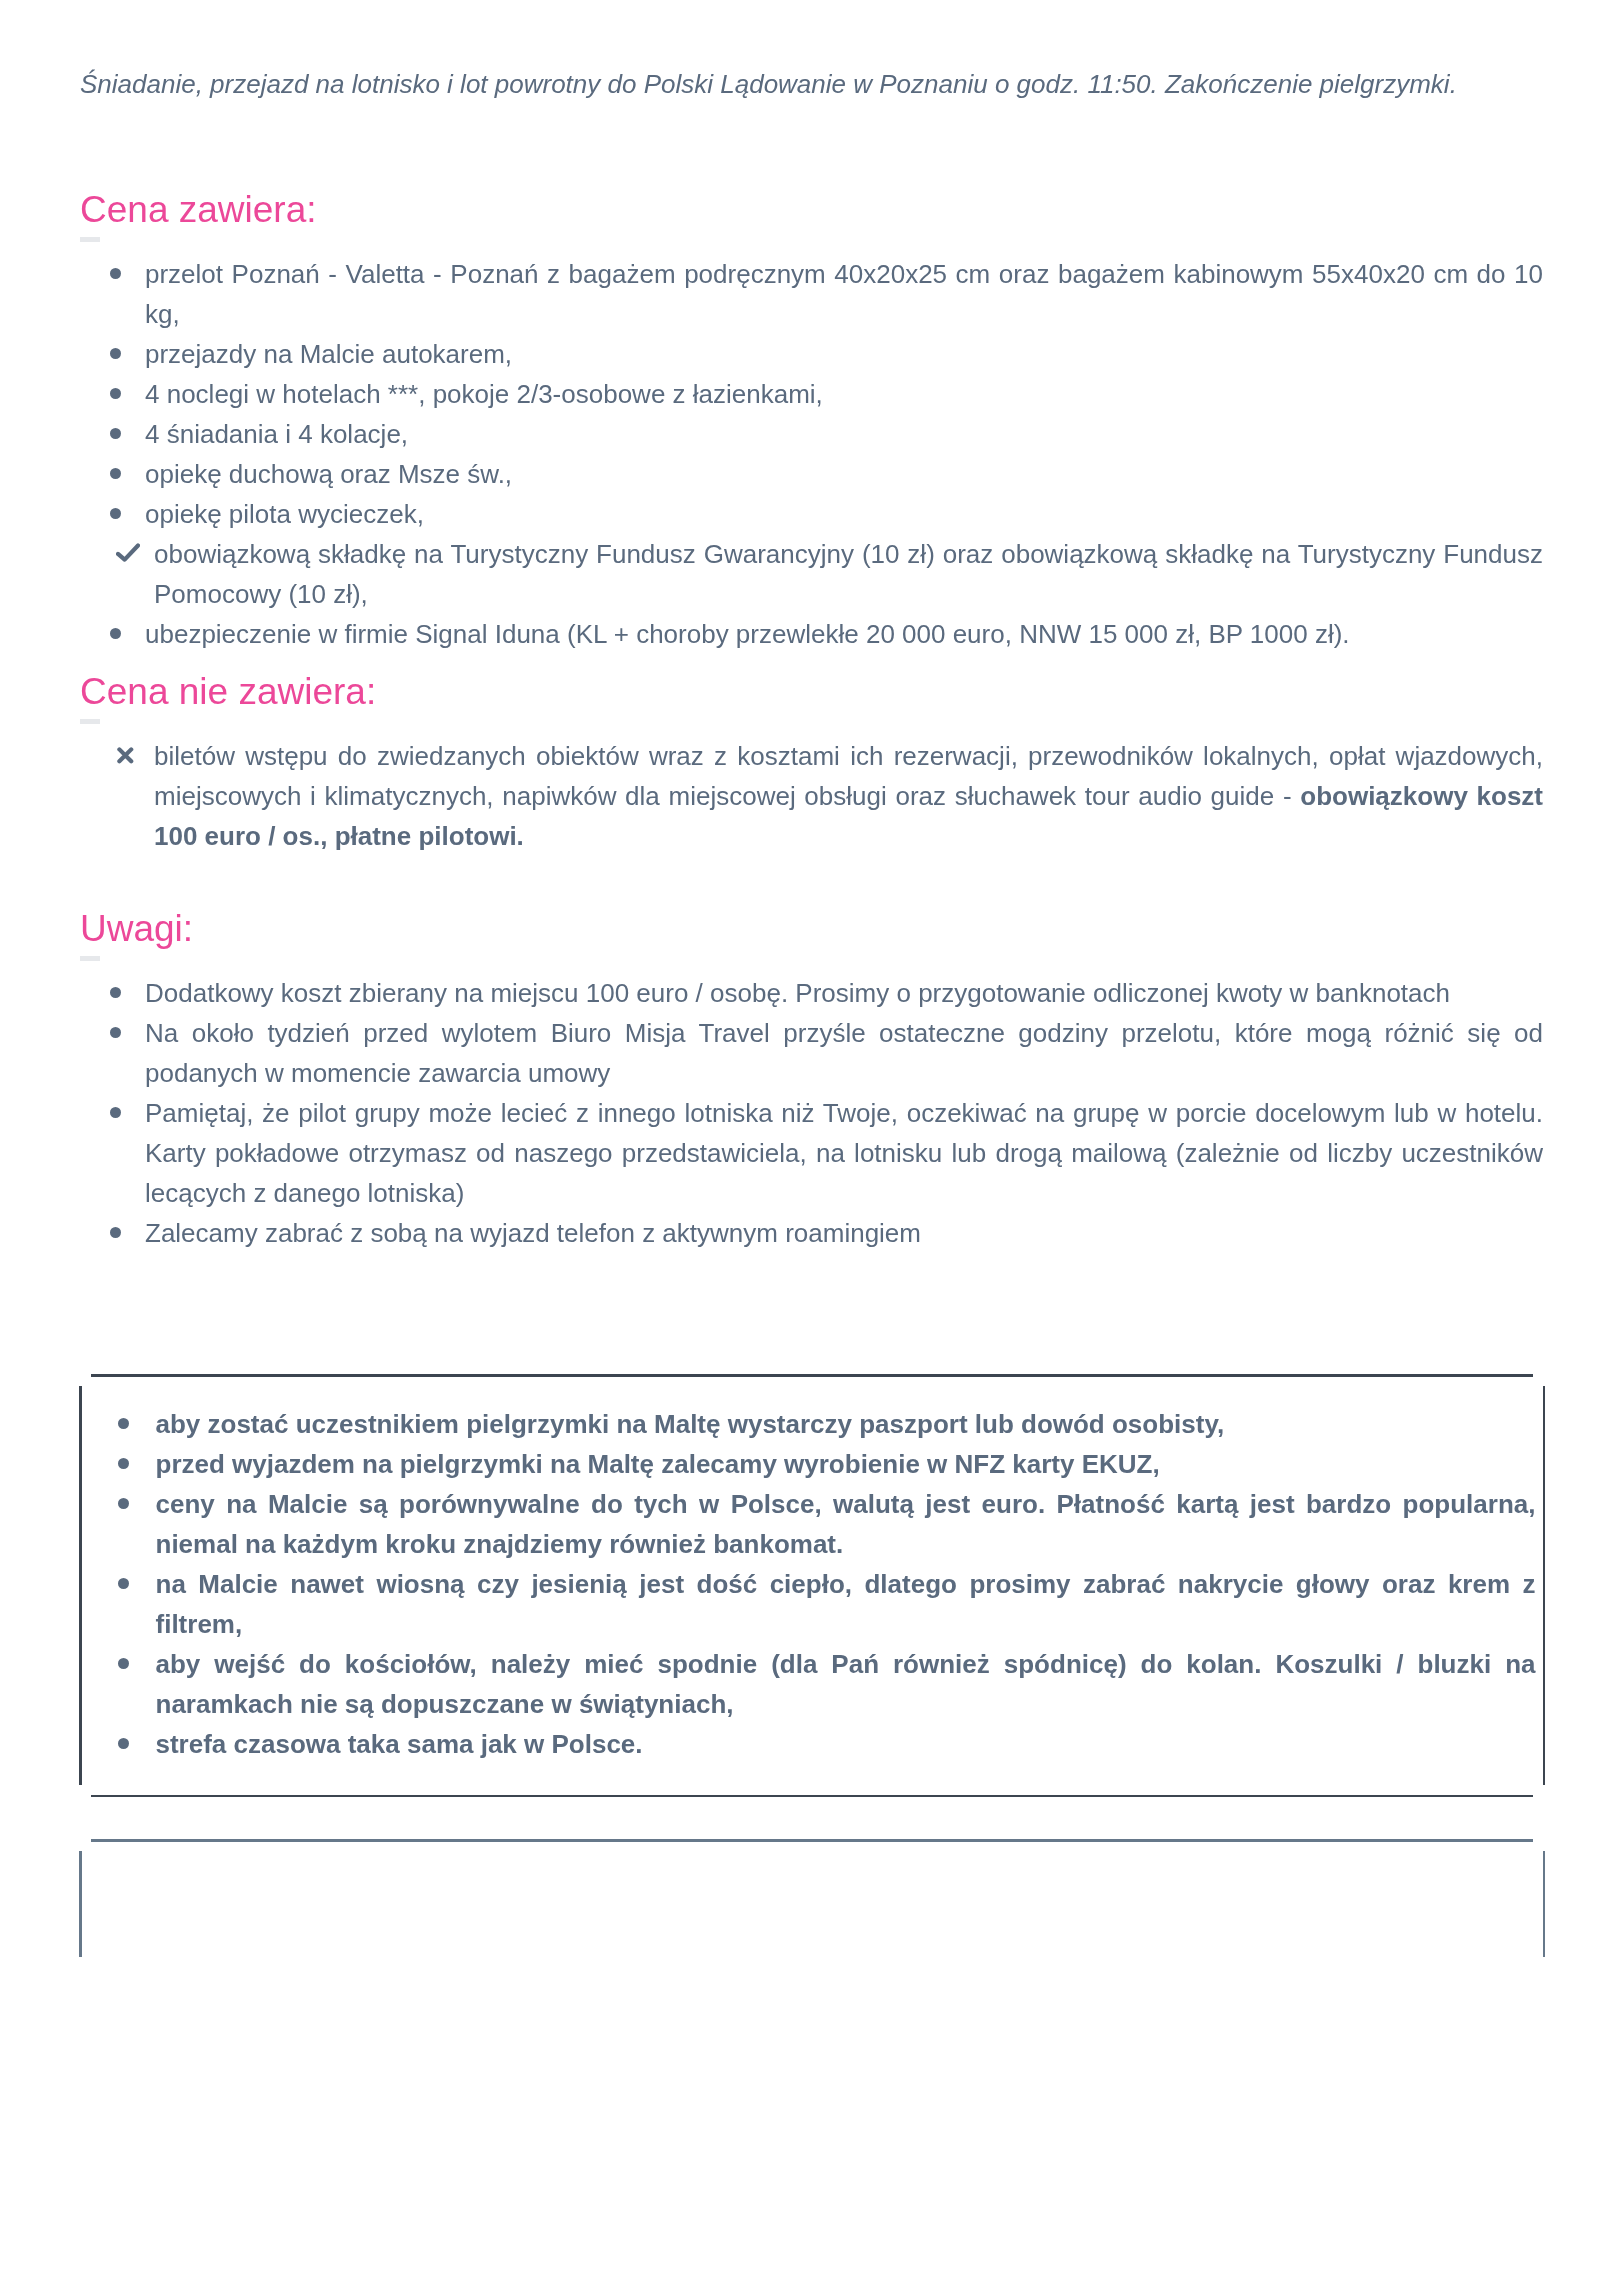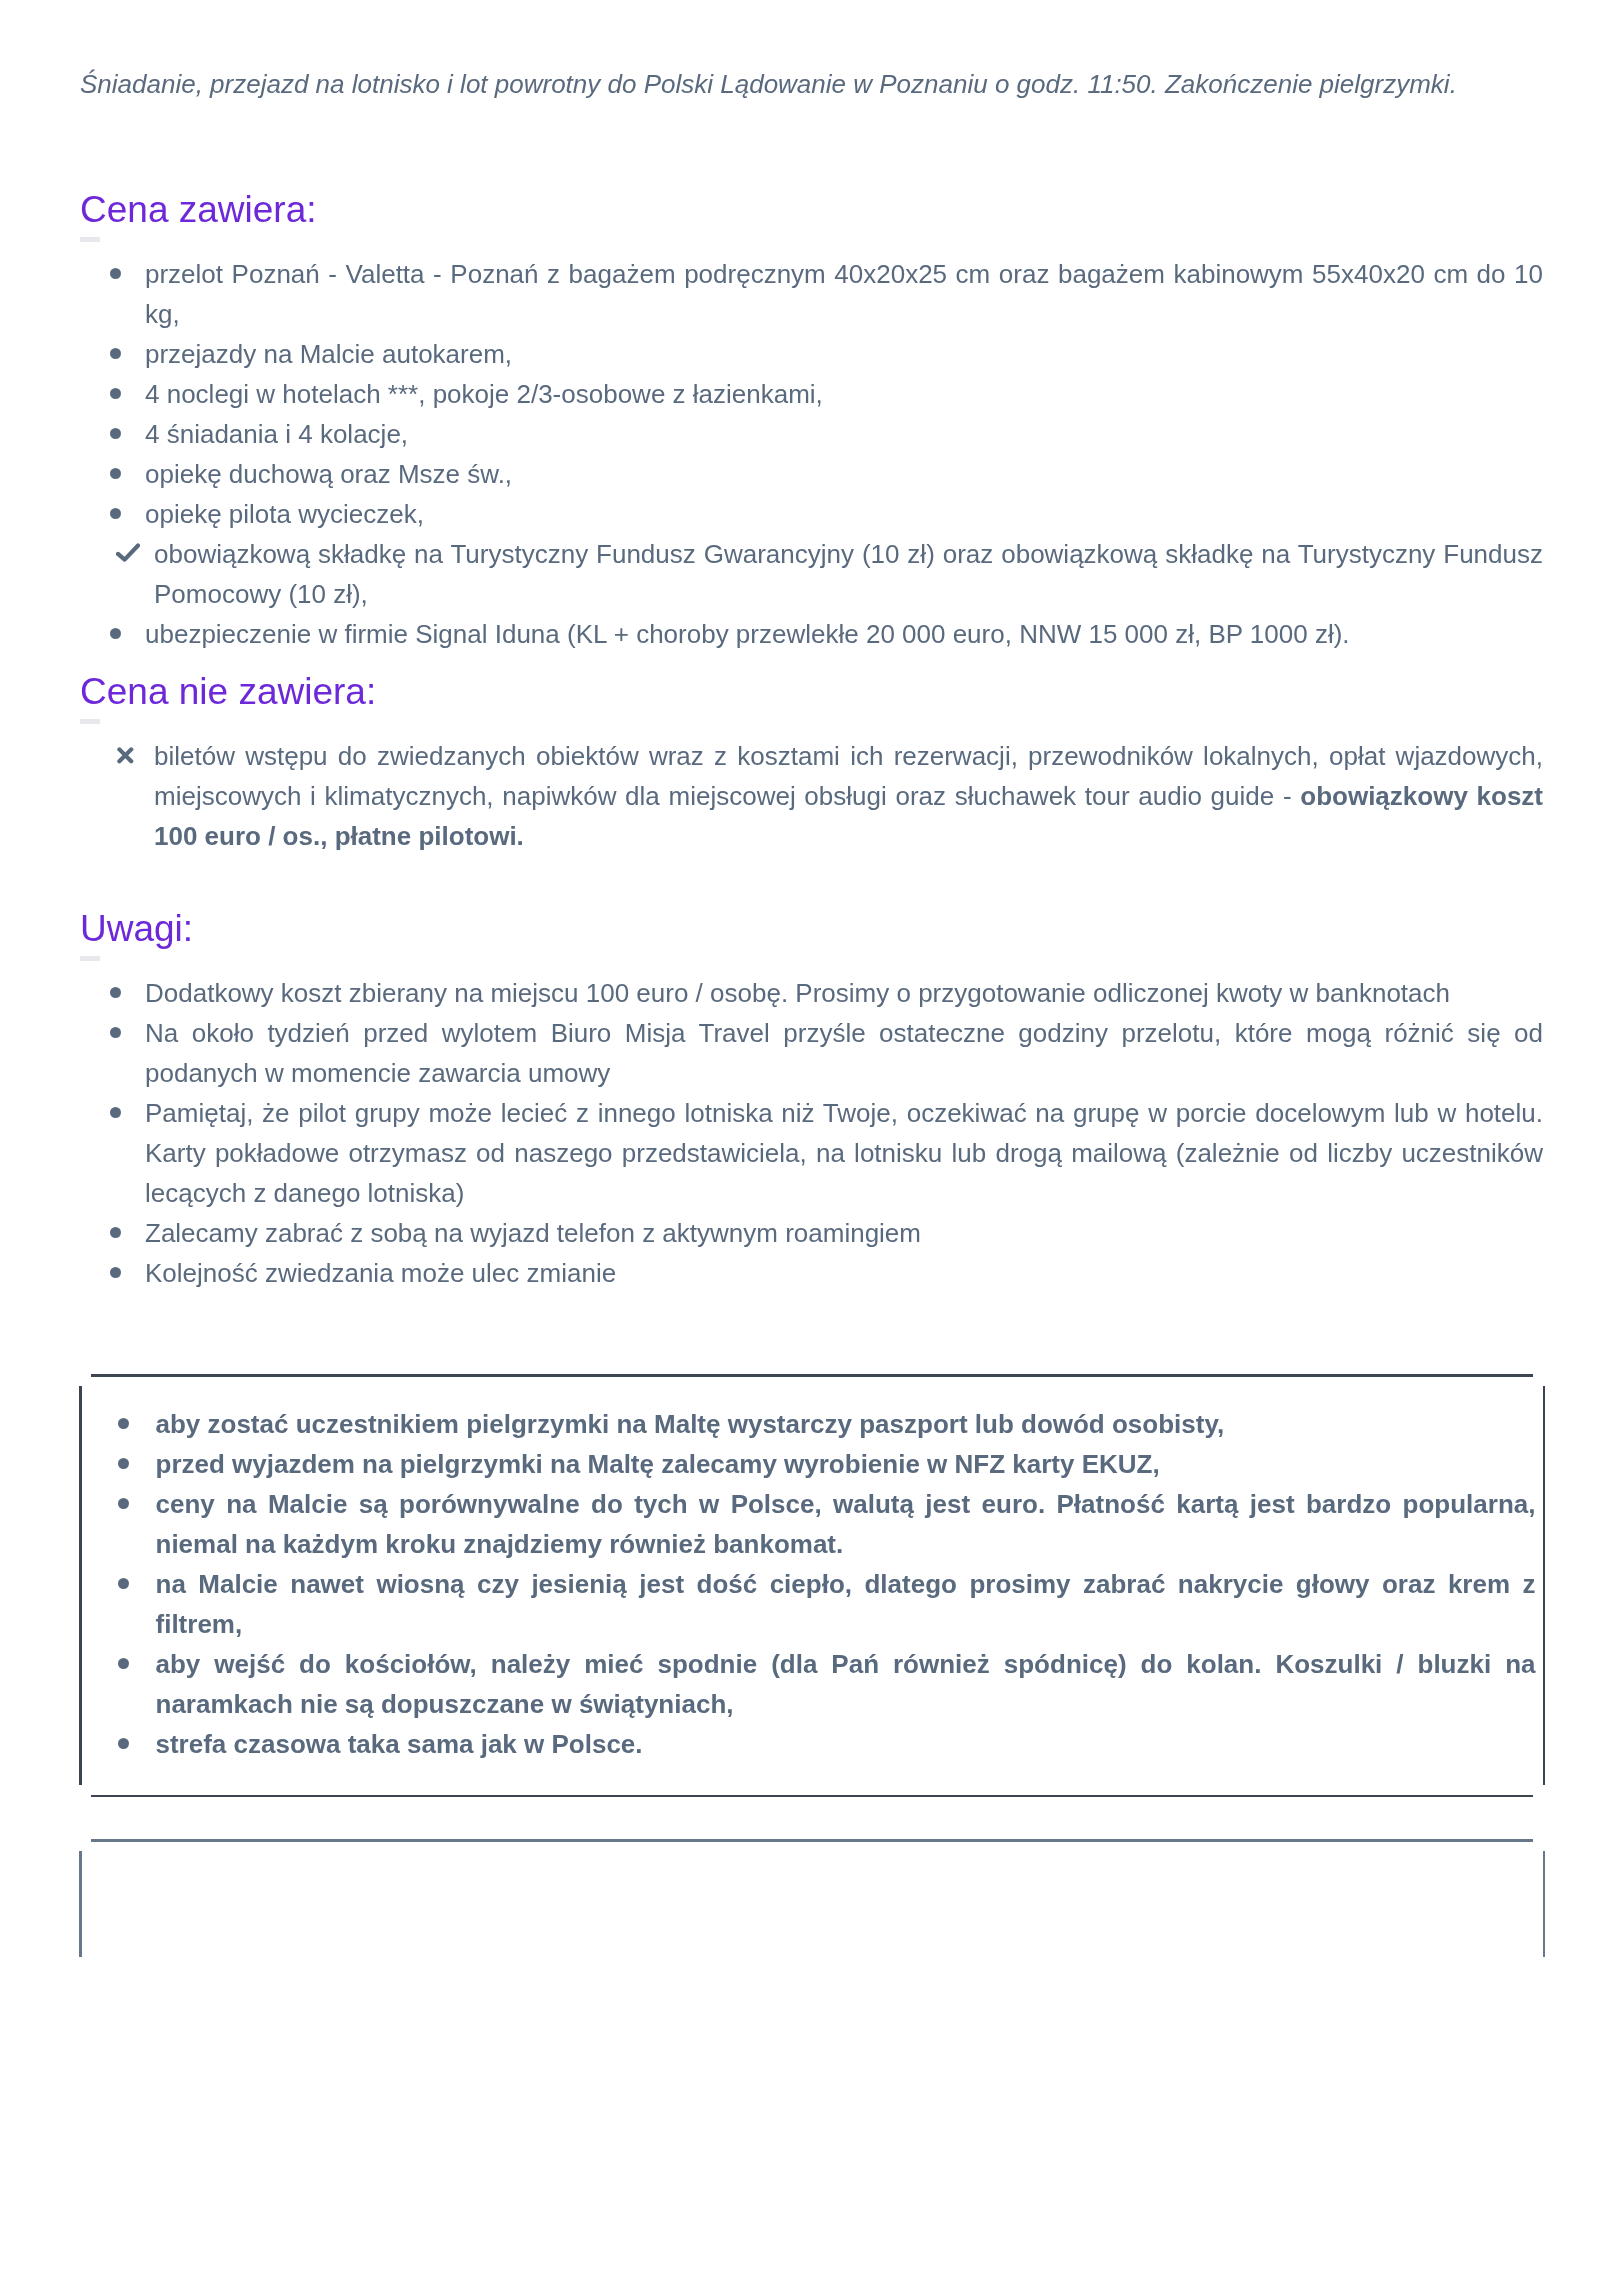--- a/index.html
+++ b/index.html
@@ -30,21 +30,21 @@
     font-size: 26px;
     line-height: 40px;
     text-align: justify;
     margin: 0;
   }
   .heading {
     font-size: 37px;
     line-height: 44px;
     margin: 0;
     font-weight: normal;
-    color: #6d28d9;
+    color: #ec4899;
   }
   .heading-underline {
     width: 20px;
     height: 5px;
     background: #e6e8eb;
     margin-top: 5px;
   }
   ul.list {
     list-style: none;
     margin: 0;
@@ -202,24 +202,20 @@
         <span>Na około tydzień przed wylotem Biuro Misja Travel przyśle ostateczne godziny przelotu, które mogą różnić się od podanych w momencie zawarcia umowy</span>
       </li>
       <li>
         <span class="marker"></span>
         <span>Pamiętaj, że pilot grupy może lecieć z innego lotniska niż Twoje, oczekiwać na grupę w porcie docelowym lub w hotelu. Karty pokładowe otrzymasz od naszego przedstawiciela, na lotnisku lub drogą mailową (zależnie od liczby uczestników lecących z danego lotniska)</span>
       </li>
       <li>
         <span class="marker"></span>
         <span>Zalecamy zabrać z sobą na wyjazd telefon z aktywnym roamingiem</span>
       </li>
-      <li>
-        <span class="marker"></span>
-        <span>Kolejność zwiedzania może ulec zmianie</span>
-      </li>
     </ul>
   </div>
 
   <div class="box1">
     <div class="box-line top"></div>
     <div class="box-line bottom"></div>
     <div class="box-line left"></div>
     <div class="box-line right"></div>
     <div class="content" style="width:1448px;font-weight:bold;">
       <ul class="list dots">

